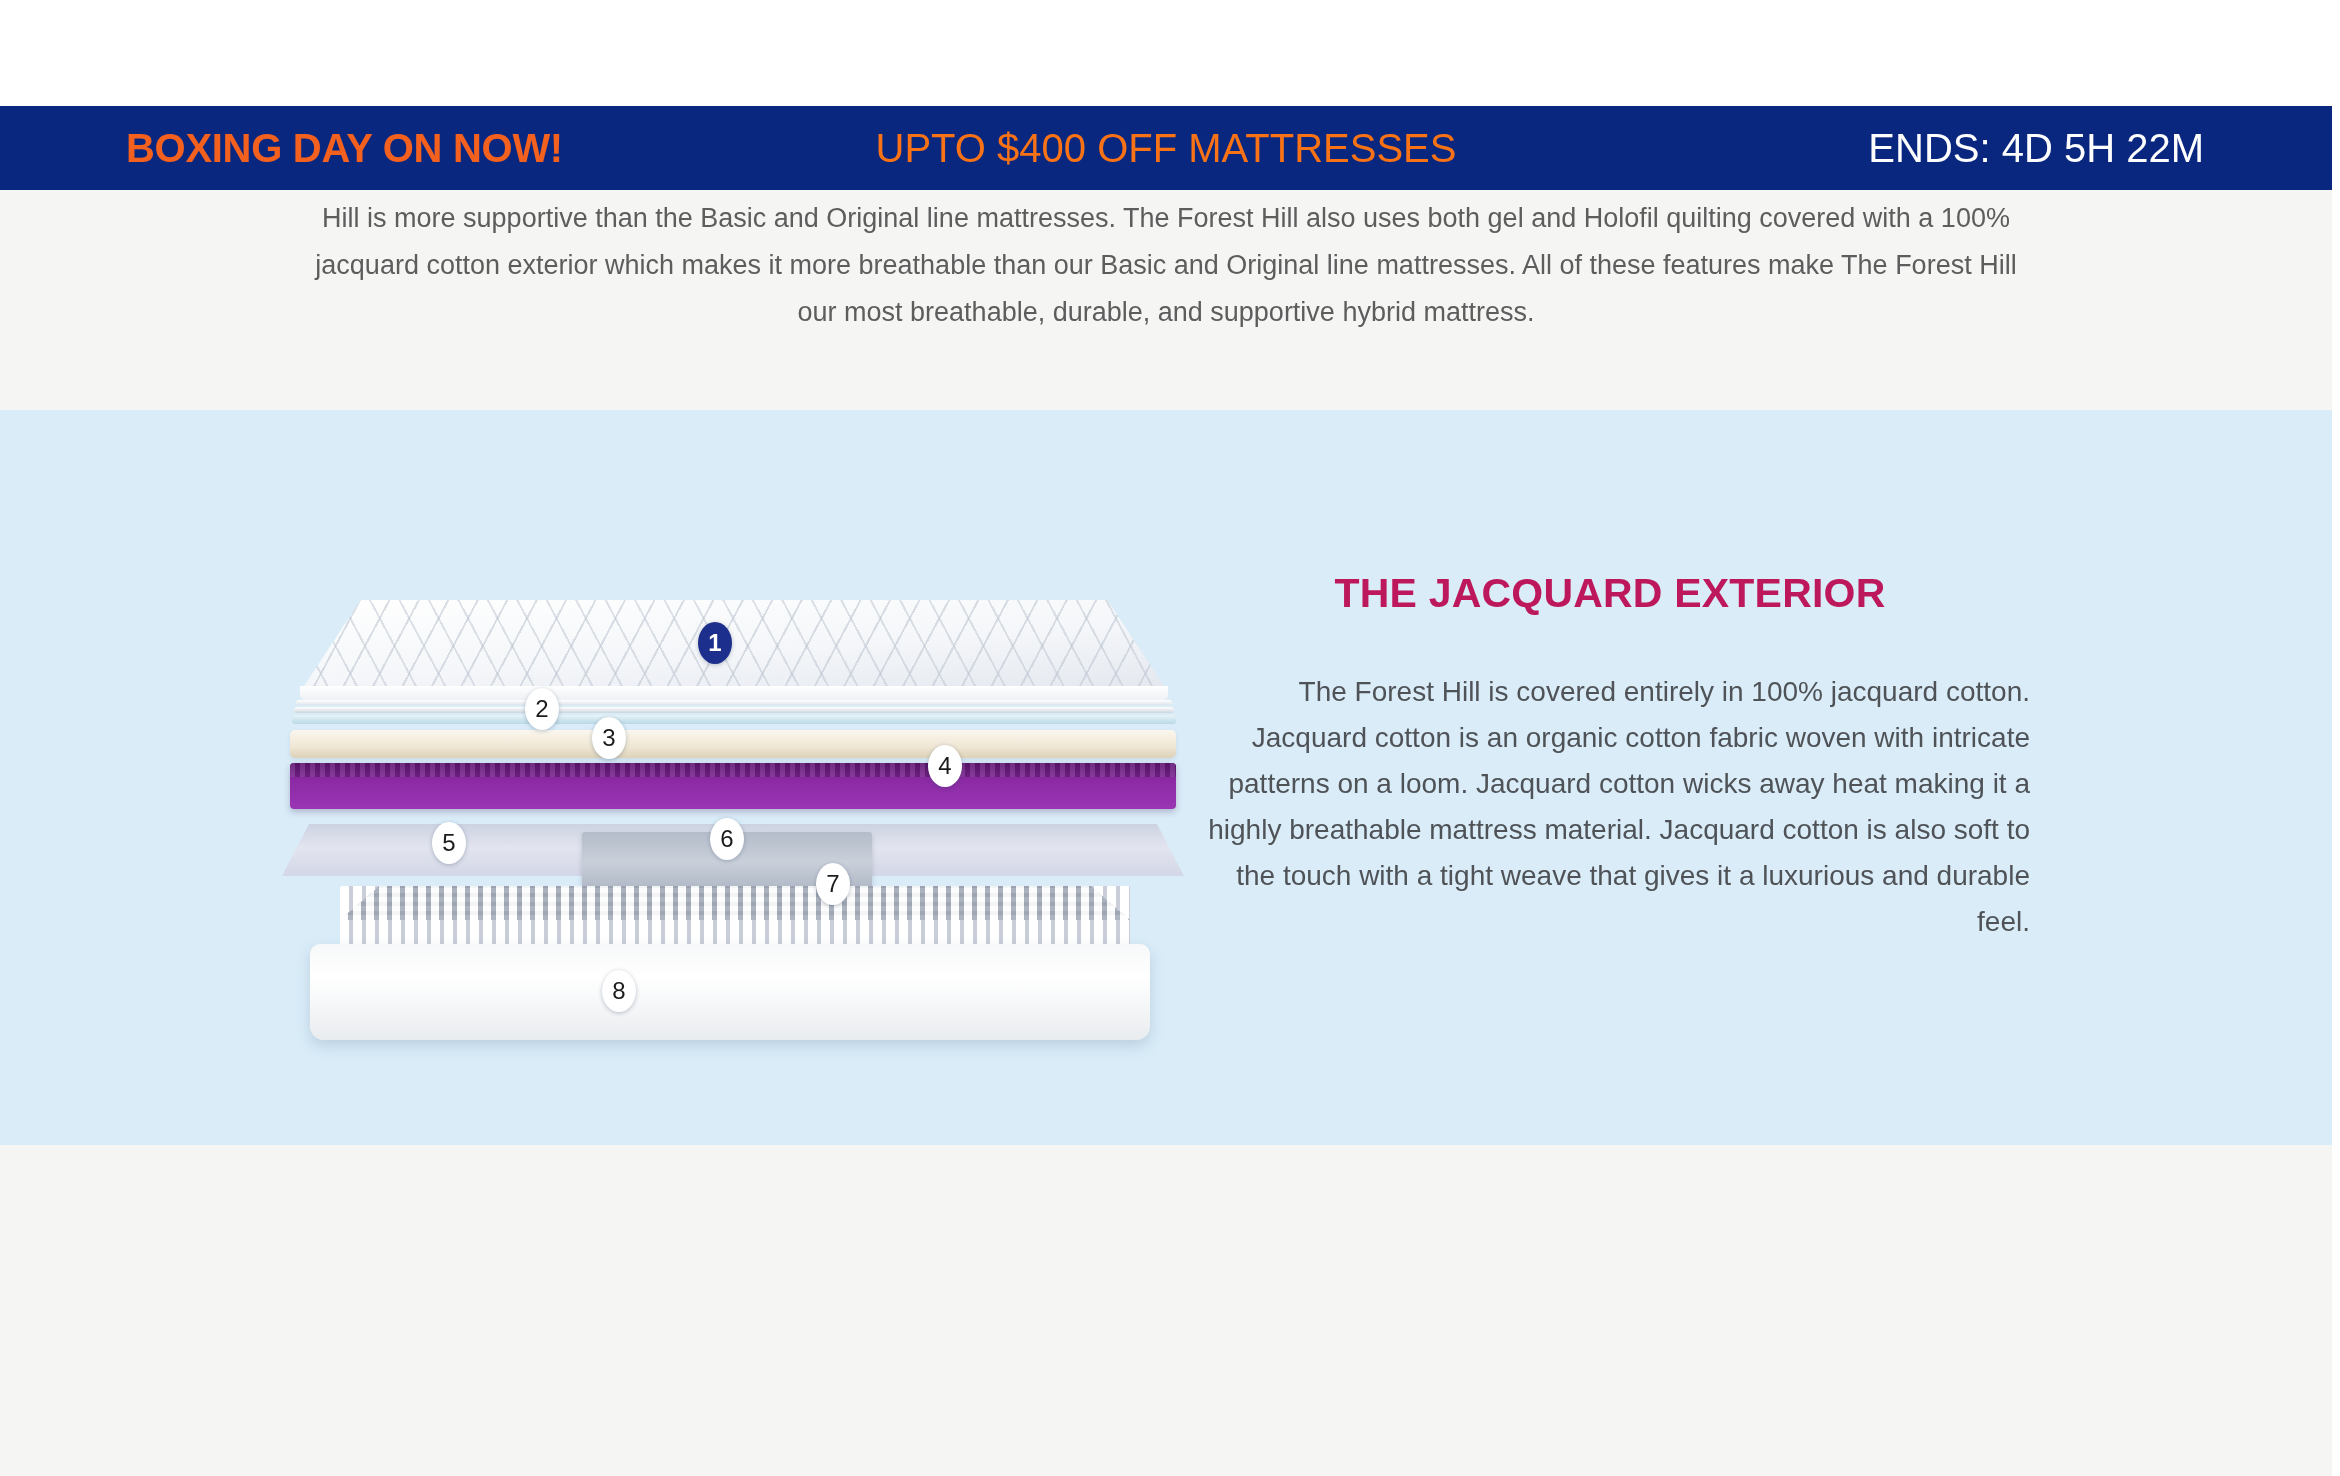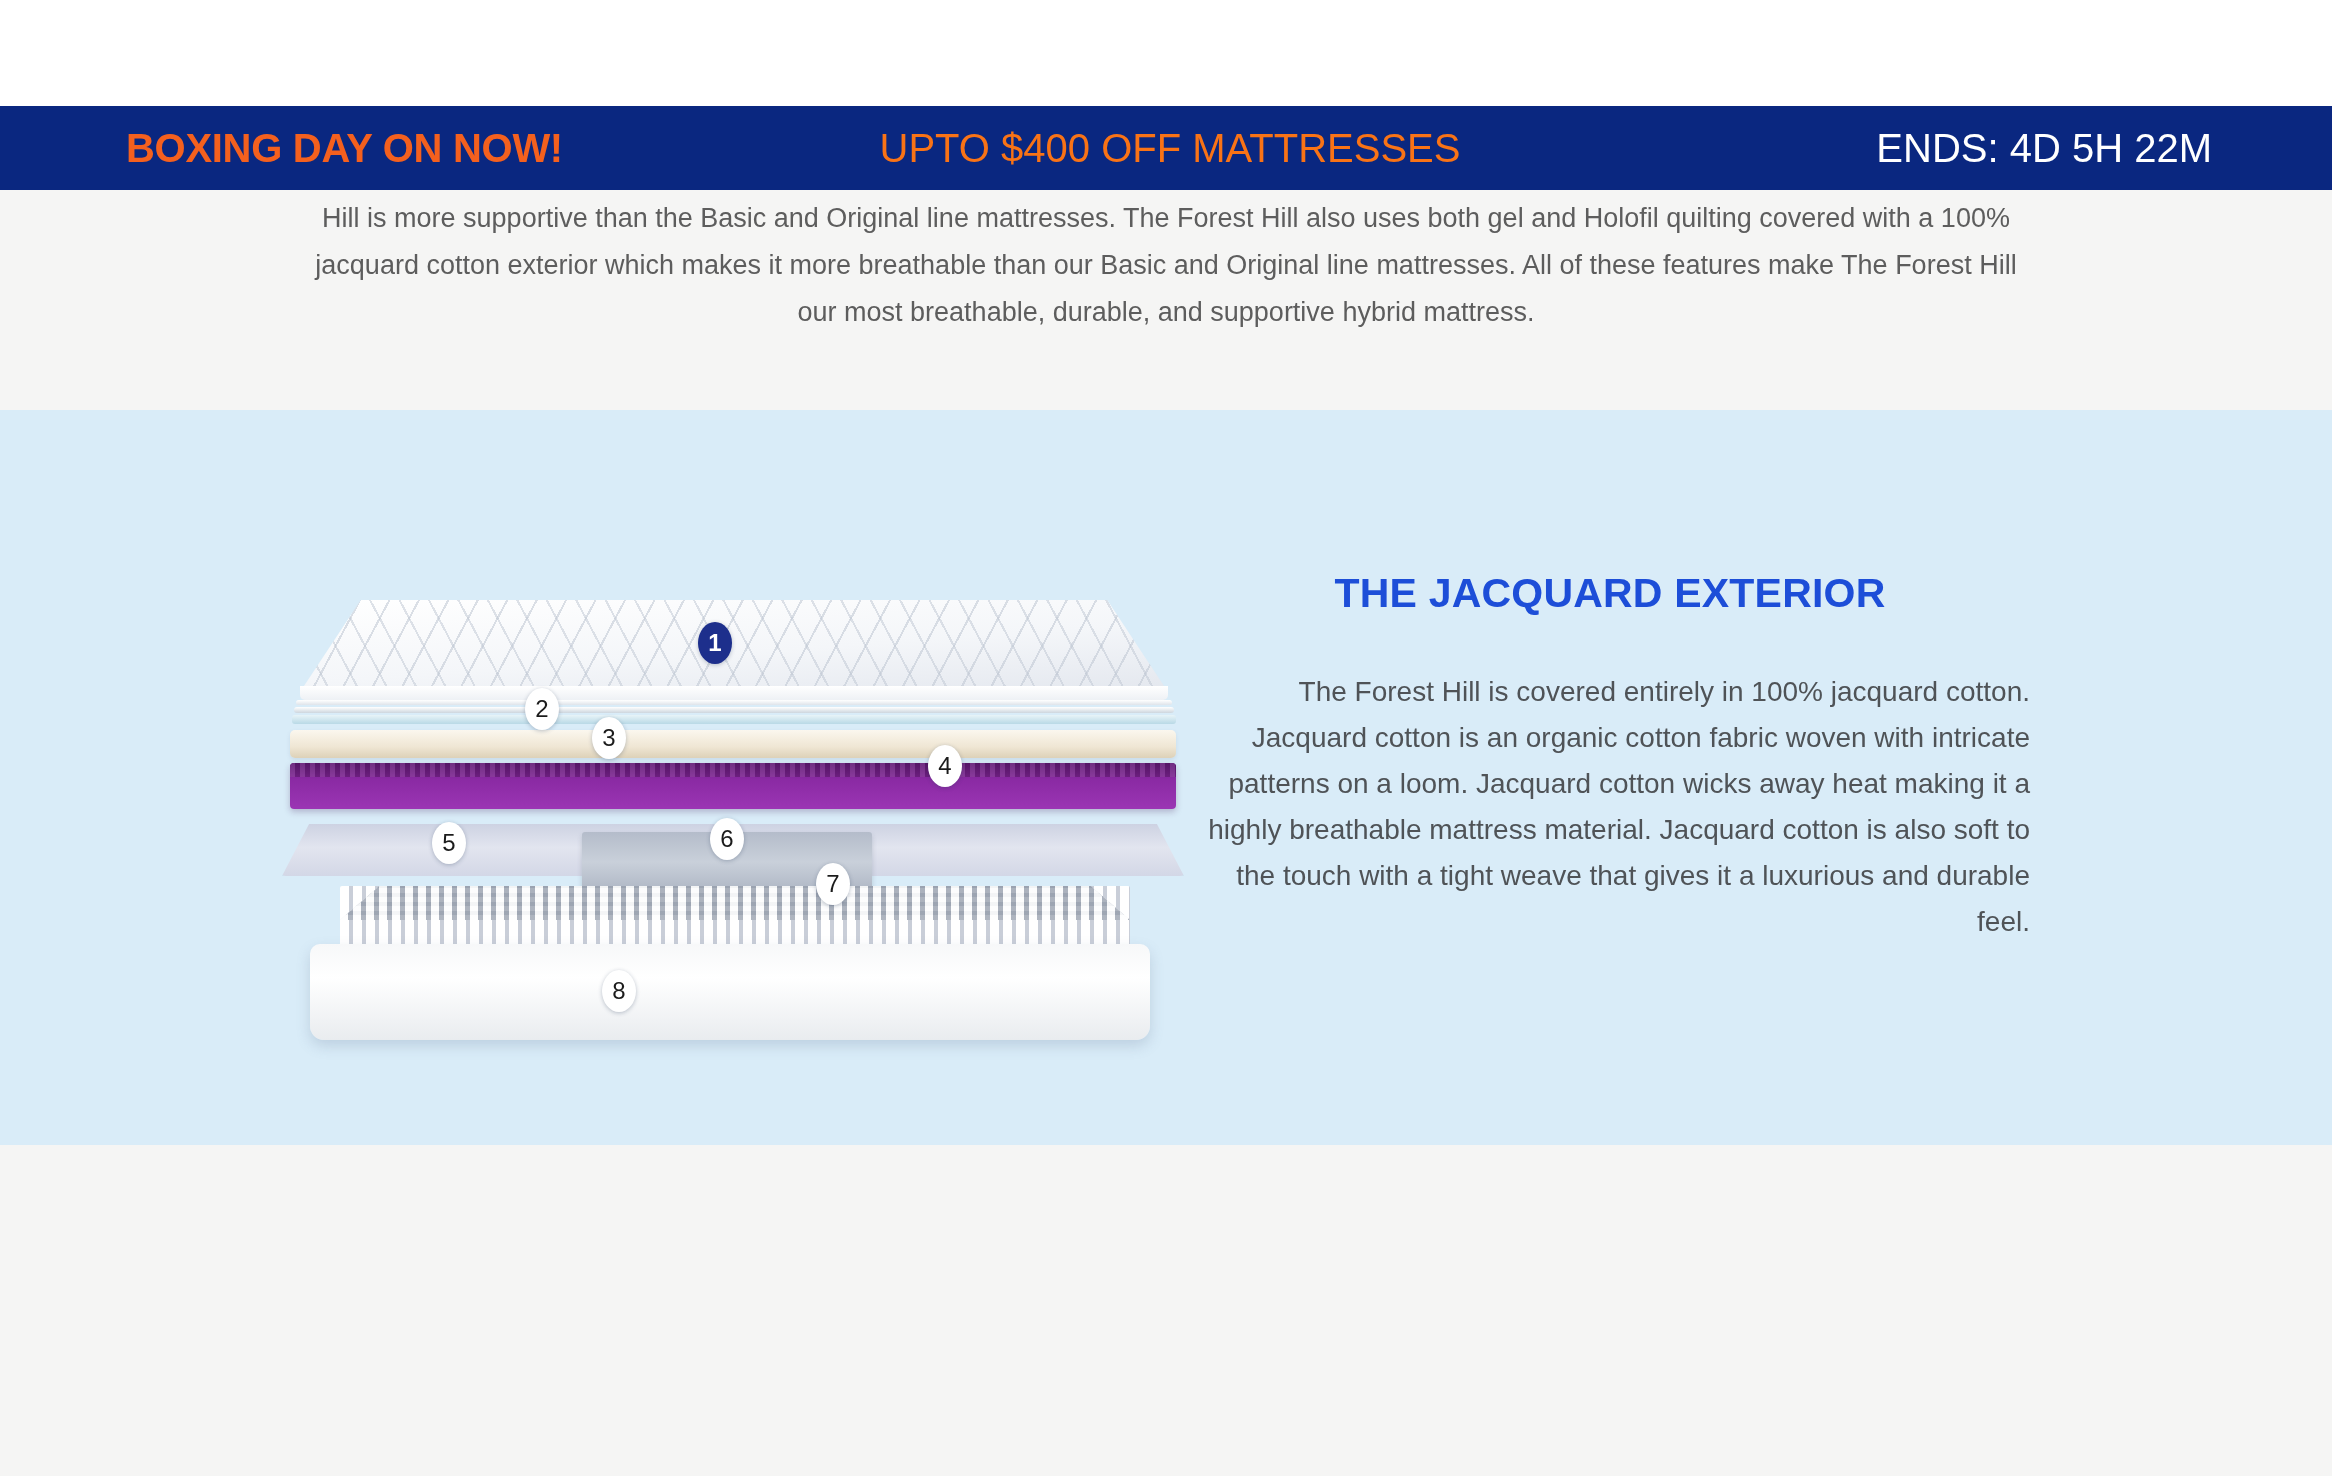--- a/index.html
+++ b/index.html
@@ -66,21 +66,20 @@
   .promo-banner {
     position: absolute;
     top: 106px;
     left: 0;
     width: 2332px;
     height: 84px;
     background: #0a2780;
     display: flex;
     align-items: center;
     z-index: 20;
-    padding-left: 8px;
   }
   .promo-left {
     position: absolute;
     left: 126px;
     color: #f4601e;
     font-size: 40px;
     font-weight: bold;
     letter-spacing: -0.3px;
     white-space: nowrap;
   }
@@ -119,21 +118,21 @@
 
   
   .feature-text {
     position: absolute;
     left: 1190px;
     top: 160px;
     width: 840px;
     text-align: center;
   }
   .feature-title {
-    color: #1d4ed8;
+    color: #be185d;
     font-size: 41px;
     font-weight: bold;
     letter-spacing: 0.2px;
     margin: 0 0 52px 0;
   }
   .feature-body {
     color: #4f5357;
     font-size: 28px;
     line-height: 46px;
     margin: 0;

